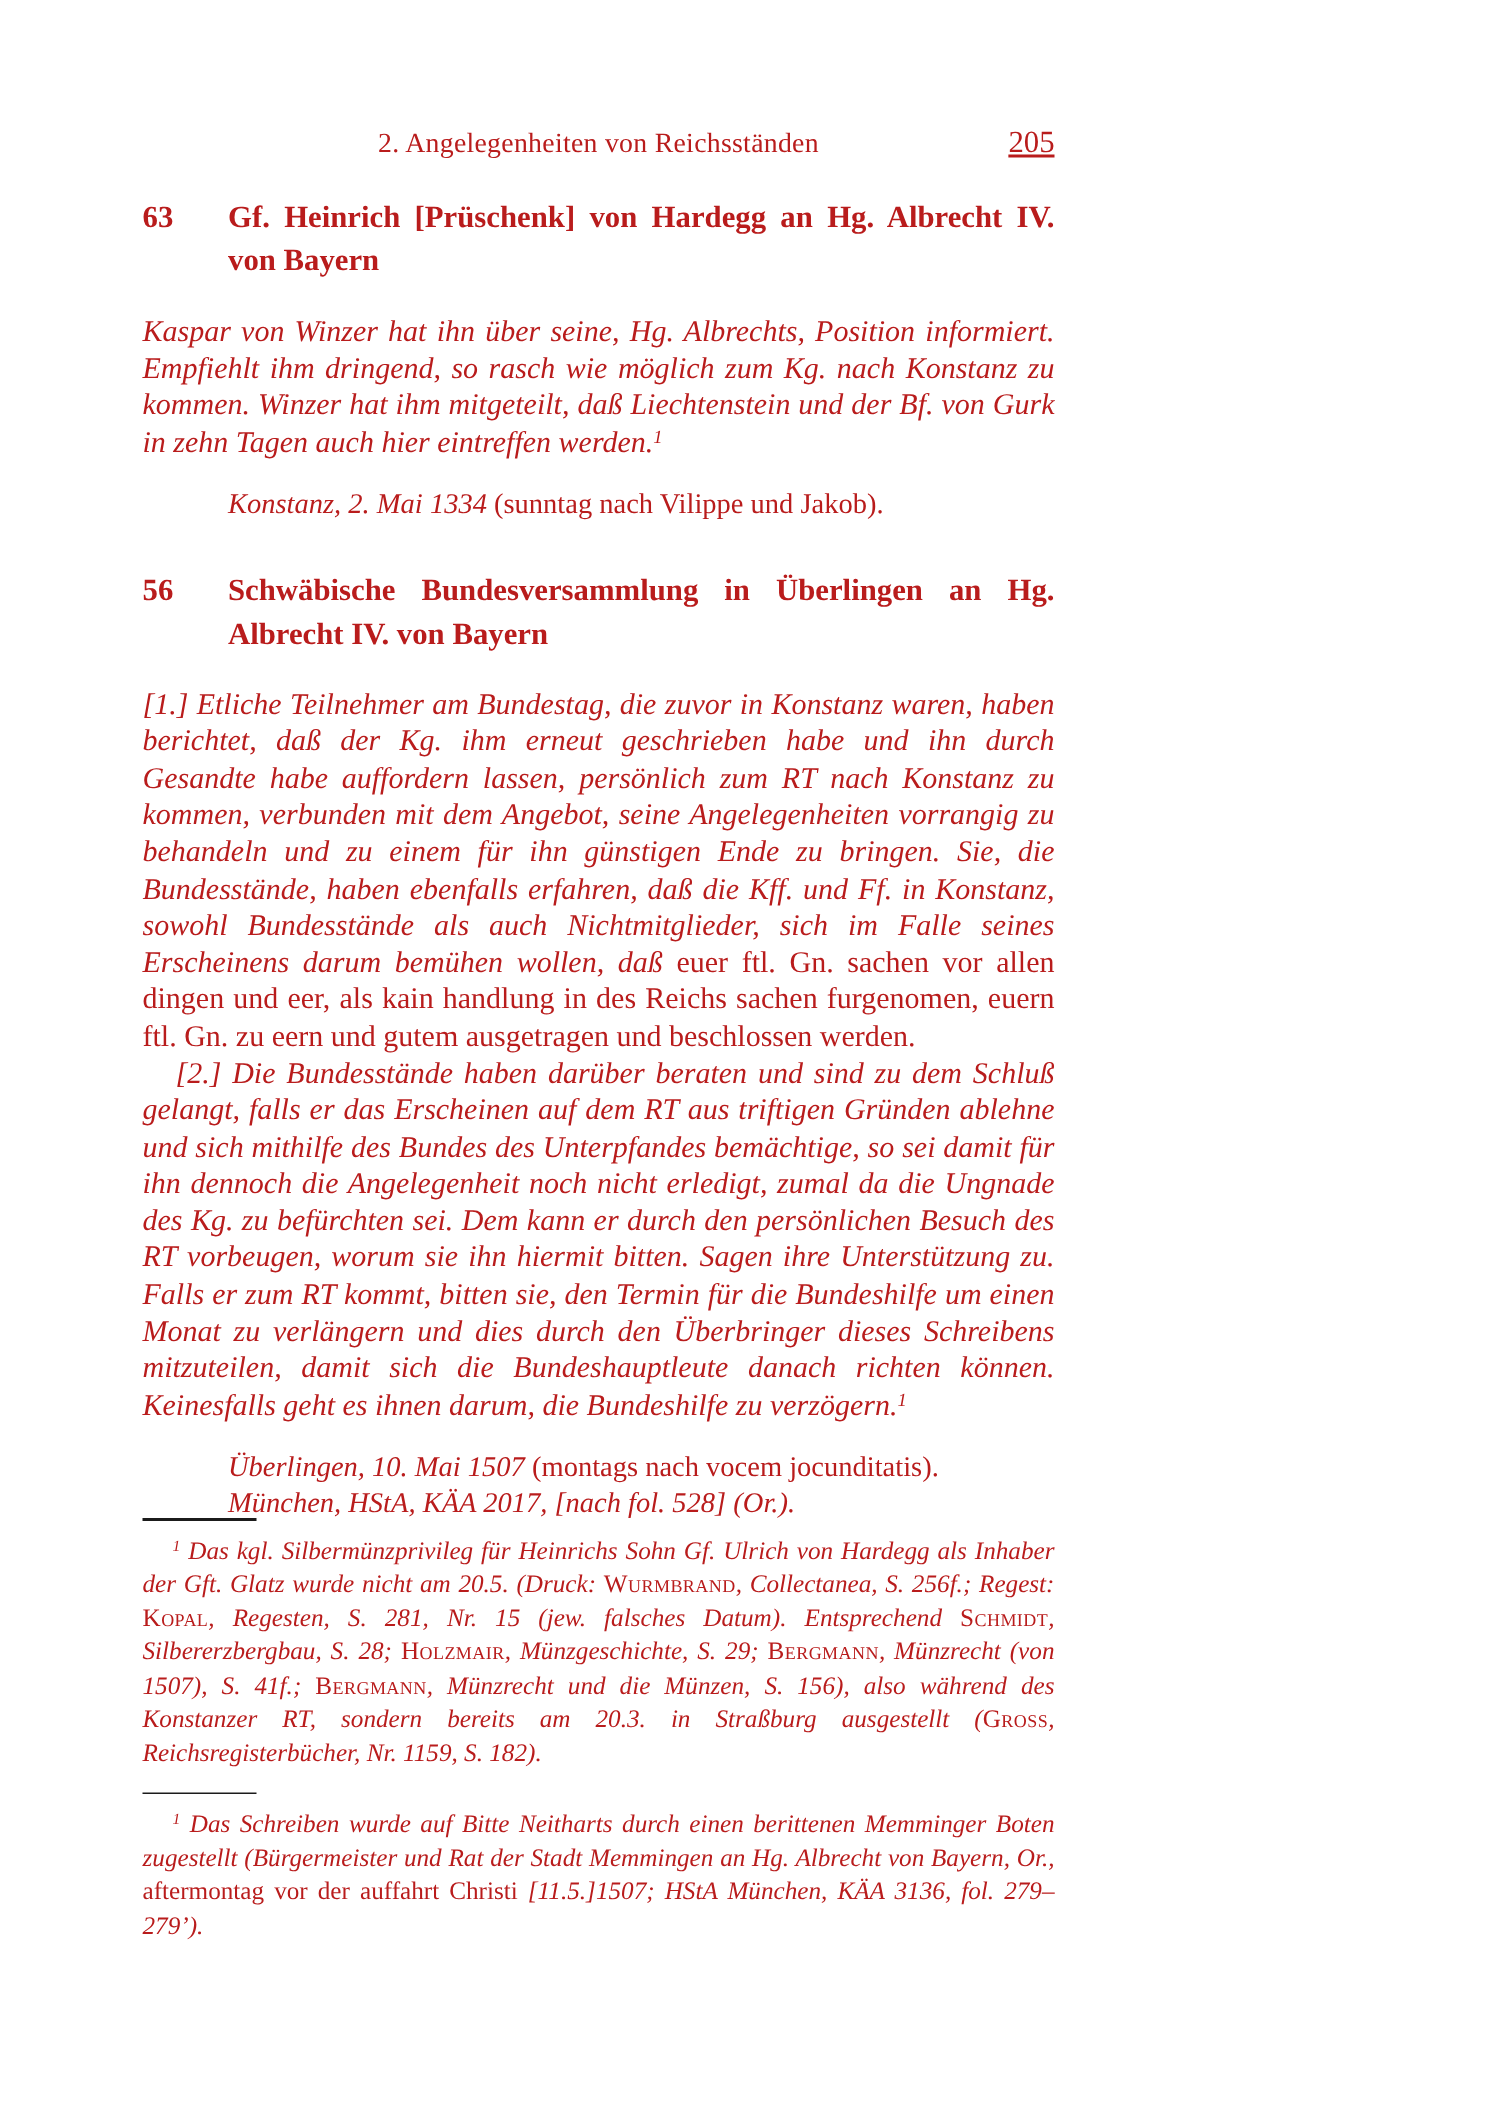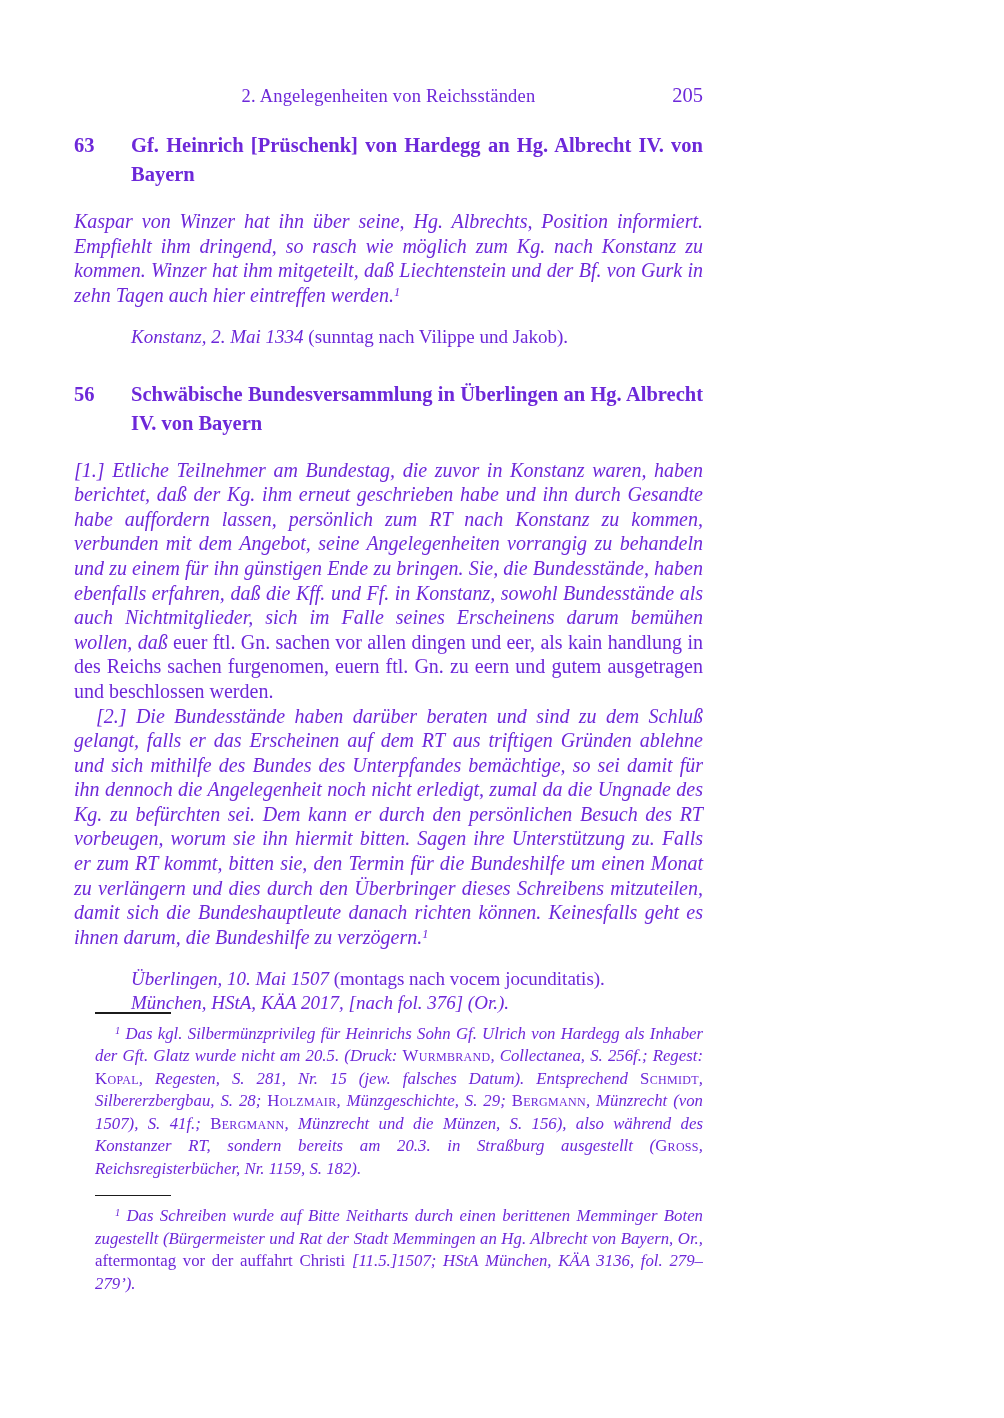--- a/index.html
+++ b/index.html
@@ -5,41 +5,42 @@
   html, body {
     margin: 0;
     padding: 0;
     background: #ffffff;
   }
   .page {
     position: relative;
     width: 859px;
     height: 1418px;
     background: #ffffff;
-    color: #6d28d9;
+    color: #b91c1c;
     font-family: "Liberation Serif", "DejaVu Serif", serif;
     box-sizing: border-box;
-    padding: 86px 156px 0 74px;
+    padding: 86px 156px 0 95px;
     overflow: hidden;
   }
   
   .running-header {
     position: relative;
     height: 26px;
   }
   .header-title {
     text-align: center;
     font-size: 18.5px;
     letter-spacing: 0.2px;
   }
   .page-number {
     position: absolute;
     right: 0;
     top: -2px;
     font-size: 20.5px;
+    text-decoration: underline;
   }
   
   .entry-heading {
     display: flex;
     font-weight: 700;
     font-size: 20.5px;
     line-height: 29px;
   }
   .entry-number {
     flex: 0 0 57px;
@@ -123,21 +124,21 @@
 
   <section class="entry entry-87">
     <div class="entry-heading">
       <span class="entry-number">56</span>
       <span class="entry-title">Schwäbische Bundesversammlung in Überlingen an Hg. Albrecht IV. von Bayern</span>
     </div>
     <p class="para first-para"><span class="run-i">[1.] Etliche Teilnehmer am Bundestag, die zuvor in Konstanz waren, haben berichtet, daß der Kg. ihm erneut geschrieben habe und ihn durch Gesandte habe auffordern lassen, persönlich zum RT nach Konstanz zu kommen, verbunden mit dem Angebot, seine Angelegenheiten vorrangig zu behandeln und zu einem für ihn günstigen Ende zu bringen. Sie, die Bundesstände, haben ebenfalls erfahren, daß die Kff. und Ff. in Konstanz, sowohl Bundesstände als auch Nichtmitglieder, sich im Falle seines Erscheinens darum bemühen wollen, daß </span><span class="run-r">euer ftl. Gn. sachen vor allen dingen und eer, als kain handlung in des Reichs sachen furgenomen, euern ftl. Gn. zu eern und gutem ausgetragen und beschlossen werden.</span></p>
     <p class="para indent-para"><span class="run-i">[2.] Die Bundesstände haben darüber beraten und sind zu dem Schluß gelangt, falls er das Erscheinen auf dem RT aus triftigen Gründen ablehne und sich mithilfe des Bundes des Unterpfandes bemächtige, so sei damit für ihn dennoch die Angelegenheit noch nicht erledigt, zumal da die Ungnade des Kg. zu befürchten sei. Dem kann er durch den persönlichen Besuch des RT vorbeugen, worum sie ihn hiermit bitten. Sagen ihre Unterstützung zu. Falls er zum RT kommt, bitten sie, den Termin für die Bundeshilfe um einen Monat zu verlängern und dies durch den Überbringer dieses Schreibens mitzuteilen, damit sich die Bundeshauptleute danach richten können. Keinesfalls geht es ihnen darum, die Bundeshilfe zu verzögern.</span><span class="run-sup">1</span></p>
     <div class="dateline-block">
       <p class="dateline"><span class="run-i">Überlingen, 10. Mai 1507 </span><span class="run-r">(montags nach vocem jocunditatis).</span></p>
-      <p class="source-line"><span class="run-i">München, HStA, KÄA 2017, [nach fol. 376] (Or.).</span></p>
+      <p class="source-line"><span class="run-i">München, HStA, KÄA 2017, [nach fol. 528] (Or.).</span></p>
     </div>
   </section>
 
   <div class="footnotes">
     <div class="footnote-sep"></div>
     <p class="footnote"><span class="run-sup">1</span><span class="run-i"> Das kgl. Silbermünzprivileg für Heinrichs Sohn Gf. Ulrich von Hardegg als Inhaber der Gft. Glatz wurde nicht am 20.5. (Druck: </span><span class="run-sc">Wurmbrand</span><span class="run-i">, Collectanea, S. 256f.; Regest: </span><span class="run-sc">Kopal</span><span class="run-i">, Regesten, S. 281, Nr. 15 (jew. falsches Datum). Entsprechend </span><span class="run-sc">Schmidt</span><span class="run-i">, Silbererzbergbau, S. 28; </span><span class="run-sc">Holzmair</span><span class="run-i">, Münzgeschichte, S. 29; </span><span class="run-sc">Bergmann</span><span class="run-i">, Münzrecht (von 1507), S. 41f.; </span><span class="run-sc">Bergmann</span><span class="run-i">, Münzrecht und die Münzen, S. 156), also während des Konstanzer RT, sondern bereits am 20.3. in Straßburg ausgestellt (</span><span class="run-sc">Gross</span><span class="run-i">, Reichsregisterbücher, Nr. 1159, S. 182).</span></p>
     <div class="footnote-sep second"></div>
     <p class="footnote"><span class="run-sup">1</span><span class="run-i"> Das Schreiben wurde auf Bitte Neitharts durch einen berittenen Memminger Boten zugestellt (Bürgermeister und Rat der Stadt Memmingen an Hg. Albrecht von Bayern, Or., </span><span class="run-r">aftermontag vor der auffahrt Christi </span><span class="run-i">[11.5.]1507; HStA München, KÄA 3136, fol. 279–279’).</span></p>
   </div>
 

